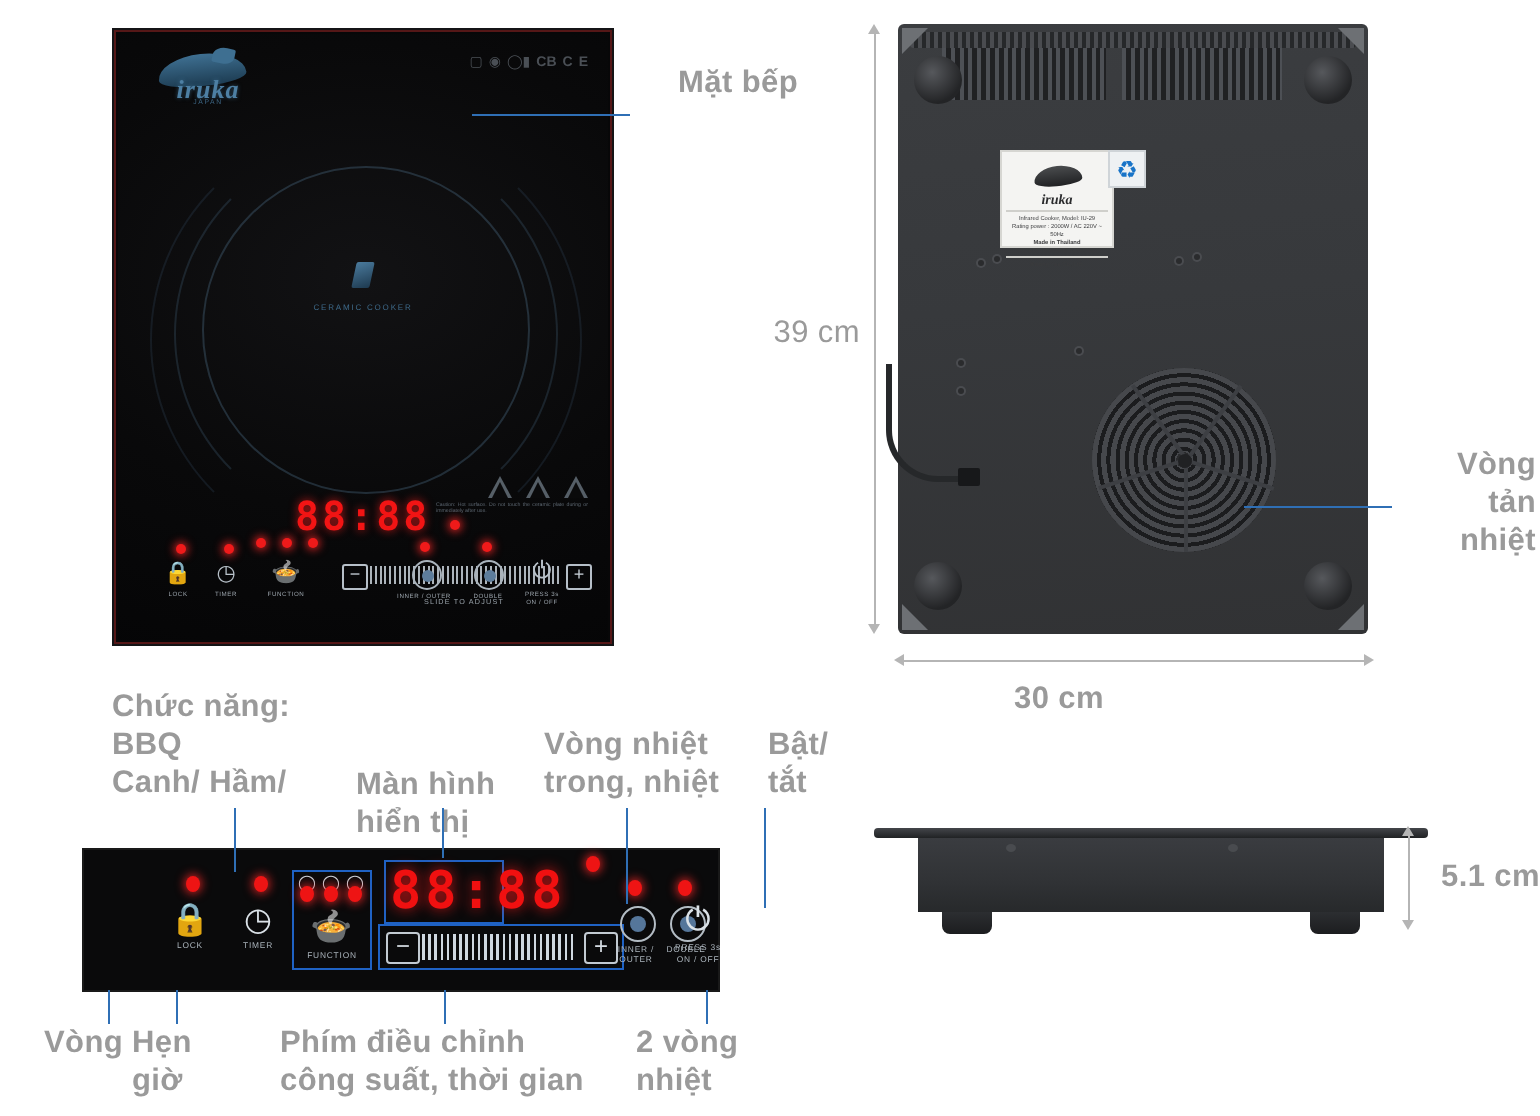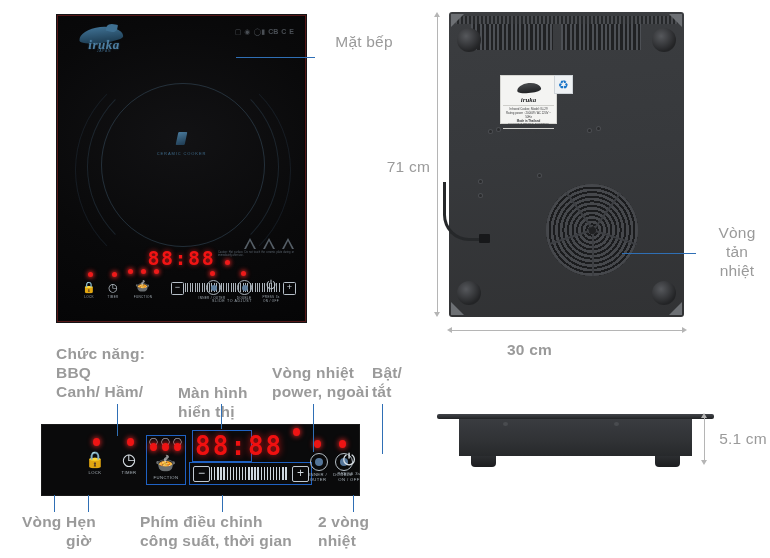--- a/index.html
+++ b/index.html
@@ -5,21 +5,21 @@
   html,body{margin:0;padding:0;background:#fff;}
   body{width:770px;height:558px;position:relative;overflow:hidden;
        font-family:"Liberation Sans","DejaVu Sans",sans-serif;}
 
   .abs{position:absolute;}
 
   
   .ann{color:#9a9a9a;font-size:15.5px;line-height:19px;letter-spacing:.2px;}
   .ann-c{text-align:left;font-weight:bold;}
   .ann-r{text-align:right;}
-  .ann-l{text-align:center;}
+  .ann-l{text-align:right;font-weight:bold;}
 
   
   .lead-h{background:#2f6fb5;height:1.4px;}
   .lead-v{background:#2f6fb5;width:1.4px;}
   .dim-line{background:#b5b5b5;}
   .dim-h{height:1px;}
   .dim-v{width:1px;}
 
   
   #cooktop{
@@ -332,21 +332,21 @@
 <div class="abs ann ann-l" style="left:706px;top:223px;width:62px;">
   <div>Vòng</div>
   <div>tản</div>
   <div>nhiệt</div>
 </div>
 
 <div class="abs dim-line dim-v" style="left:437px;top:16px;height:297px;"></div>
 <div class="abs ah ah-up" style="left:433.5px;top:12px;"></div>
 <div class="abs ah ah-dn" style="left:433.5px;top:312px;"></div>
 <div class="abs ann ann-r" style="left:370px;top:157px;width:60px;">
-  <div>71 cm</div>
+  <div>39 cm</div>
 </div>
 
 <div class="abs dim-line dim-h" style="left:452px;top:330px;width:230px;"></div>
 <div class="abs ah ah-lf" style="left:447px;top:326.5px;"></div>
 <div class="abs ah ah-rt" style="left:682px;top:326.5px;"></div>
 <div class="abs ann ann-c" style="left:507px;top:340px;width:120px;">
   <div>30 cm</div>
 </div>
 
 <div class="abs" id="sideview">
@@ -416,25 +416,25 @@
 <div class="abs lead-v" style="left:117px;top:404px;height:32px;"></div>
 
 <div class="abs ann ann-c" style="left:178px;top:363px;width:88px;margin-top:20px;">
   <div>Màn hình</div>
   <div>hiển thị</div>
 </div>
 <div class="abs lead-v" style="left:221px;top:404px;height:25px;"></div>
 
 <div class="abs ann ann-c" style="left:272px;top:363px;width:100px;">
   <div>Vòng nhiệt</div>
-  <div>power, ngoài</div>
+  <div>trong, nhiệt</div>
 </div>
 <div class="abs lead-v" style="left:313px;top:404px;height:48px;"></div>
 
-<div class="abs ann ann-c" style="left:372px;top:363px;width:46px;">
+<div class="abs ann ann-c" style="left:384px;top:363px;width:46px;">
   <div>Bật/</div>
   <div>tắt</div>
 </div>
 <div class="abs lead-v" style="left:382px;top:404px;height:50px;"></div>
 
 <div class="abs lead-v" style="left:54px;top:495px;height:17px;"></div>
 <div class="abs ann ann-c" style="left:22px;top:512px;width:64px;">
   <div>Vòng</div>
 </div>
 

